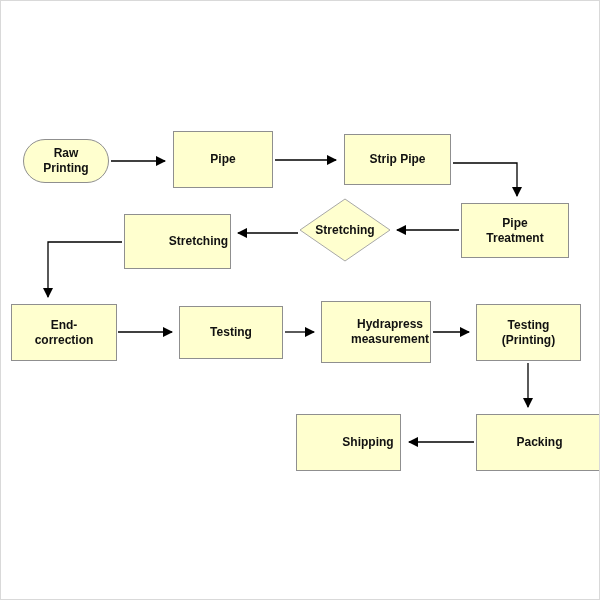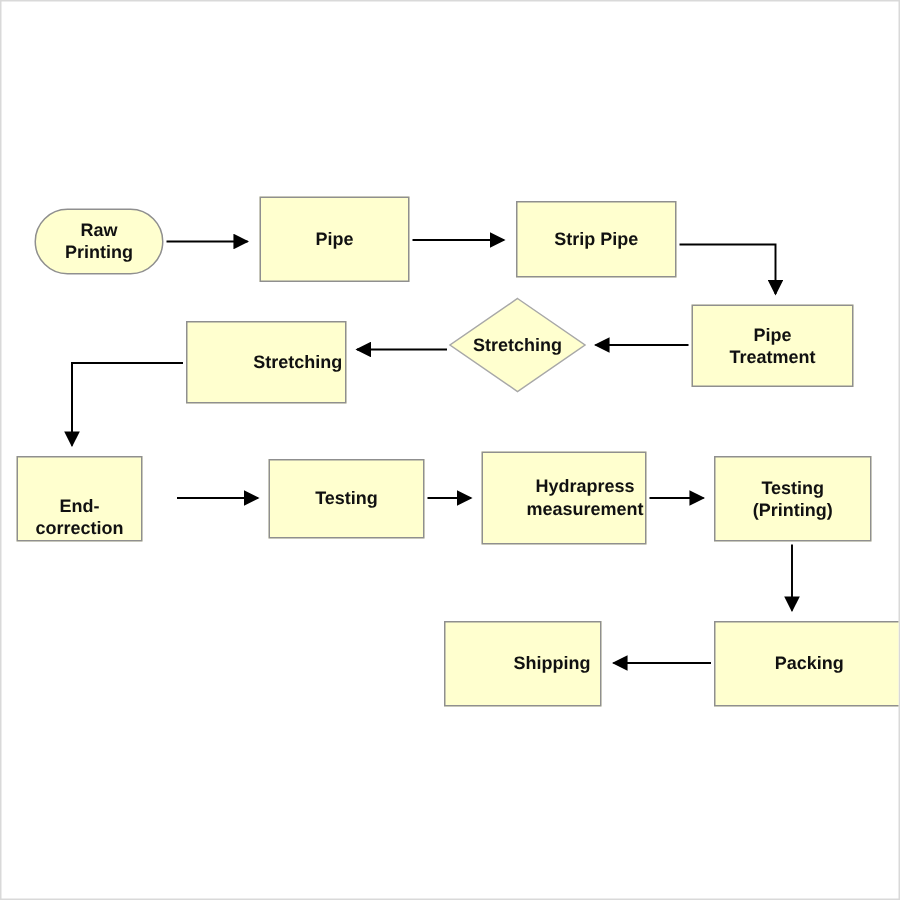--- a/index.html
+++ b/index.html
@@ -54,21 +54,21 @@
   .w80 { max-width: 80px; }
   .brk { width: 80px; overflow-wrap: break-word; word-wrap: break-word; margin-left: 28px; }
 
   
   #n-raw        { left: 22px;  top: 138px; width: 86px;  height: 44px; }
   #n-strip      { left: 172px; top: 130px; width: 100px; height: 57px; }
   #n-welded     { left: 343px; top: 133px; width: 107px; height: 51px; }
   #n-heat       { left: 460px; top: 202px; width: 108px; height: 55px; }
   #n-straighten { left: 298px; top: 197px; width: 92px;  height: 64px; }
   #n-stretch    { left: 123px; top: 213px; width: 107px; height: 55px; padding-left: 42px; }
-  #n-endcorr    { left: 10px;  top: 303px; width: 84px; height: 57px; align-items: flex-end; }
+  #n-endcorr    { left: 10px;  top: 303px; width: 106px; height: 57px; }
   #n-pickling   { left: 178px; top: 305px; width: 104px; height: 53px; }
   #n-hydra      { left: 320px; top: 300px; width: 110px; height: 62px; }
   #n-testing    { left: 475px; top: 303px; width: 105px; height: 57px; }
   #n-packing    { left: 475px; top: 413px; width: 127px; height: 57px; }
   #n-shipping   { left: 295px; top: 413px; width: 105px; height: 57px; padding-left: 39px; }
 </style>
 </head>
 <body>
 
 <div id="canvas">

